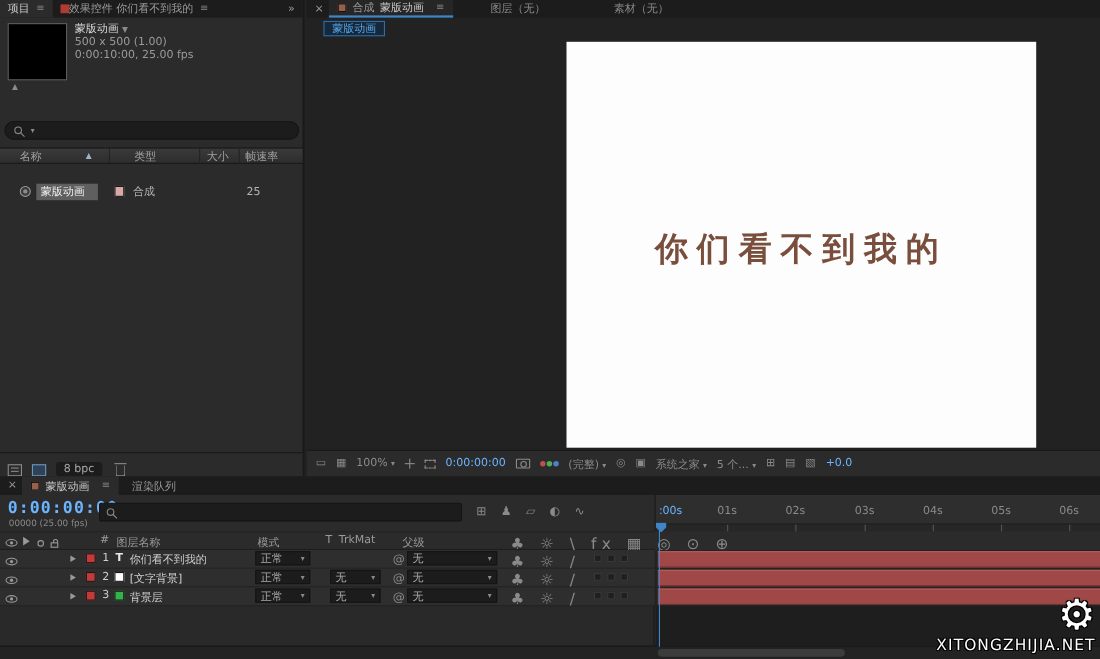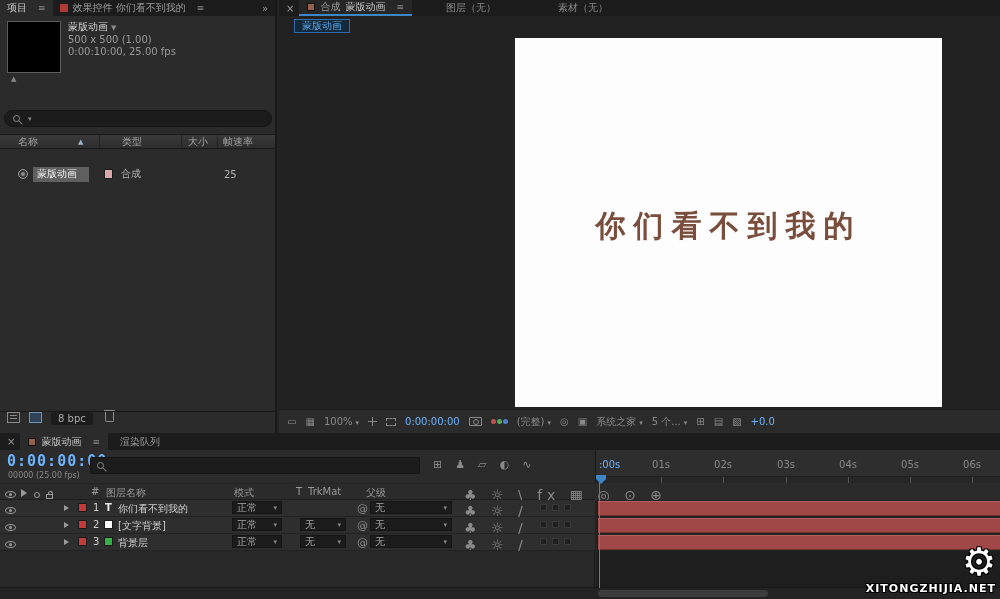--- a/index.html
+++ b/index.html
@@ -9,21 +9,21 @@
   font-family:"DejaVu Sans","Liberation Sans",sans-serif;font-size:11px;color:#b4b4b4;cursor:default}
 .abs{position:absolute}
 .caret{font-size:7px;color:#8a8a8a;margin-left:3px}
 .menu-glyph{color:#8a8a8a;font-size:9px;margin-left:6px}
 .mag{width:7px;height:7px;border:1px solid #8a8a8a;border-radius:50%;position:relative;display:inline-block;flex:none}
 .mag::after{content:"";position:absolute;width:5px;height:1px;background:#8a8a8a;transform:rotate(45deg);right:-4px;bottom:-2px}
 
 
 .pp{position:absolute;left:0;top:0;width:277px;height:433px;background:#2b2b2b;border-right:2px solid #191919}
 .pp-tabs{height:16px;background:#1c1c1c;display:flex;align-items:stretch;font-size:10px}
-.tabitem{display:flex;align-items:center;padding:0 7px;gap:5px;color:#9a9a9a;white-space:nowrap}
+.tabitem{display:flex;align-items:center;padding:0 7px;color:#9a9a9a;white-space:nowrap}
 .tabitem.active{background:#2b2b2b;color:#c8c8c8}
 .sw{width:8px;height:8px;flex:none}
 .sw.red{background:#b03a34}
 .pp-overflow{margin-left:auto;display:flex;align-items:center;padding:0 7px;color:#9a9a9a}
 .pp-thumb{position:absolute;left:8px;top:22px;width:52px;height:50px;background:#000;box-shadow:0 0 0 1px #5c5c5c}
 .pp-badge{position:absolute;left:11px;top:75px;color:#8a8a8a;font-size:7px}
 .pp-meta{position:absolute;left:68px;top:21px;line-height:12px;font-size:10px;color:#9a9a9a}
 .pp-meta .nm{color:#d8d8d8}
 .pp-search{position:absolute;left:4px;top:110px;width:268px;height:17px;background:#1c1c1c;border:1px solid #151515;border-radius:9px;display:flex;align-items:center;gap:5px;padding:0 8px}
 .pp-cols{position:absolute;left:0;top:134px;width:100%;height:15px;background:linear-gradient(#3a3a3a,#2d2d2d);border-top:1px solid #191919;border-bottom:1px solid #191919;display:flex;font-size:10px;color:#a0a0a0;align-items:center}
@@ -41,21 +41,21 @@
 .cell-size{width:36px}
 .cell-fps{width:46px;padding-left:6px}
 .tri{width:0;height:0;border:3px solid transparent;border-left:5px solid #9a9a9a;margin-left:5px;flex:none}
 .sp13{width:13px;flex:none}
 .folder{width:11px;height:8px;background:#9a9a9a;border-radius:1px;position:relative;flex:none}
 .folder::before{content:"";position:absolute;top:-2px;left:0;width:5px;height:2px;background:#9a9a9a;border-radius:1px 0 0 0}
 .compic{width:10px;height:10px;border:1px solid #999;border-radius:50%;background:#3a3a3a;position:relative;flex:none}
 .compic::after{content:"";position:absolute;left:2px;top:2px;width:4px;height:4px;background:#8a8a8a;border-radius:50%}
 .labelchip{width:9px;height:10px;flex:none;border:1px solid #1a1a1a}
 .hl-name{background:#5f5f5f;color:#f0f0f0;padding:0 12px 1px 4px}
-.pp-foot{position:absolute;left:0;bottom:0;width:100%;height:22px;background:#2b2b2b;border-top:1px solid #191919;display:flex;align-items:flex-start;gap:9px;padding:0 7px}
+.pp-foot{position:absolute;left:0;bottom:0;width:100%;height:22px;background:#2b2b2b;border-top:1px solid #191919;display:flex;align-items:flex-end;gap:9px;padding:0 7px}
 .fic{width:13px;height:11px;border:1px solid #8a8a8a;position:relative;flex:none}
 .fic.lines::after{content:"";position:absolute;left:2px;right:2px;top:2px;height:1px;background:#8a8a8a;box-shadow:0 3px 0 #8a8a8a}
 .fic.sel{border-color:#6f94b8;background:#2f4257}
 .bpc{background:#1c1c1c;border-radius:3px;padding:1px 7px;font-size:10px;color:#aaa}
 .trash{width:9px;height:10px;border:1px solid #8a8a8a;border-top:none;border-radius:0 0 2px 2px;position:relative;margin-left:3px}
 .trash::before{content:"";position:absolute;left:-2px;right:-2px;top:-2px;height:1px;background:#8a8a8a}
 
 
 .vw{position:absolute;left:279px;top:0;right:0;height:433px;background:#222}
 .vw-tabs{height:16px;background:#1c1c1c;display:flex;align-items:stretch;font-size:10px;color:#9a9a9a}
@@ -120,21 +120,21 @@
 .tl-rightfill{position:absolute;left:596px;top:118px;right:0;bottom:12px;background:#1e1e1e}
 .tl-bottom{position:absolute;left:0;bottom:0;right:0;height:12px;background:#232323;border-top:1px solid #191919}
 .hscroll{position:absolute;left:598px;top:2px;width:170px;height:7px;background:#3c3c3c;border-radius:4px}
 .ph-line{position:absolute;left:599px;top:43px;bottom:11px;width:1px;background:#3f86c8;z-index:5}
 
 
 .wm{position:absolute;right:4px;bottom:4px;z-index:50;text-align:right;color:#fff}
 .wm-top{display:flex;align-items:center;justify-content:flex-end;gap:3px}
 .wm-gear{font-size:38px;line-height:40px;text-shadow:-1px -1px 0 #000,1px -1px 0 #000,-1px 1px 0 #000,1px 1px 0 #000}
 .wm-name{font-size:29px;font-weight:bold;letter-spacing:2px;text-shadow:-1px -1px 0 #000,1px -1px 0 #000,-1px 1px 0 #000,2px 2px 0 #000}
-.wm-url{font-size:11px;font-weight:bold;letter-spacing:1px;text-shadow:-1px -1px 0 #000,1px -1px 0 #000,-1px 1px 0 #000,1px 1px 0 #000}
+.wm-url{font-size:14px;font-weight:normal;letter-spacing:1px;text-shadow:-1px -1px 0 #000,1px -1px 0 #000,-1px 1px 0 #000,1px 1px 0 #000}
 </style>
 </head>
 <body>
 
 <div class="app">
 
   <div class="pp">
     <div class="pp-tabs">
       <div class="tabitem active">
         <span>项目</span>

